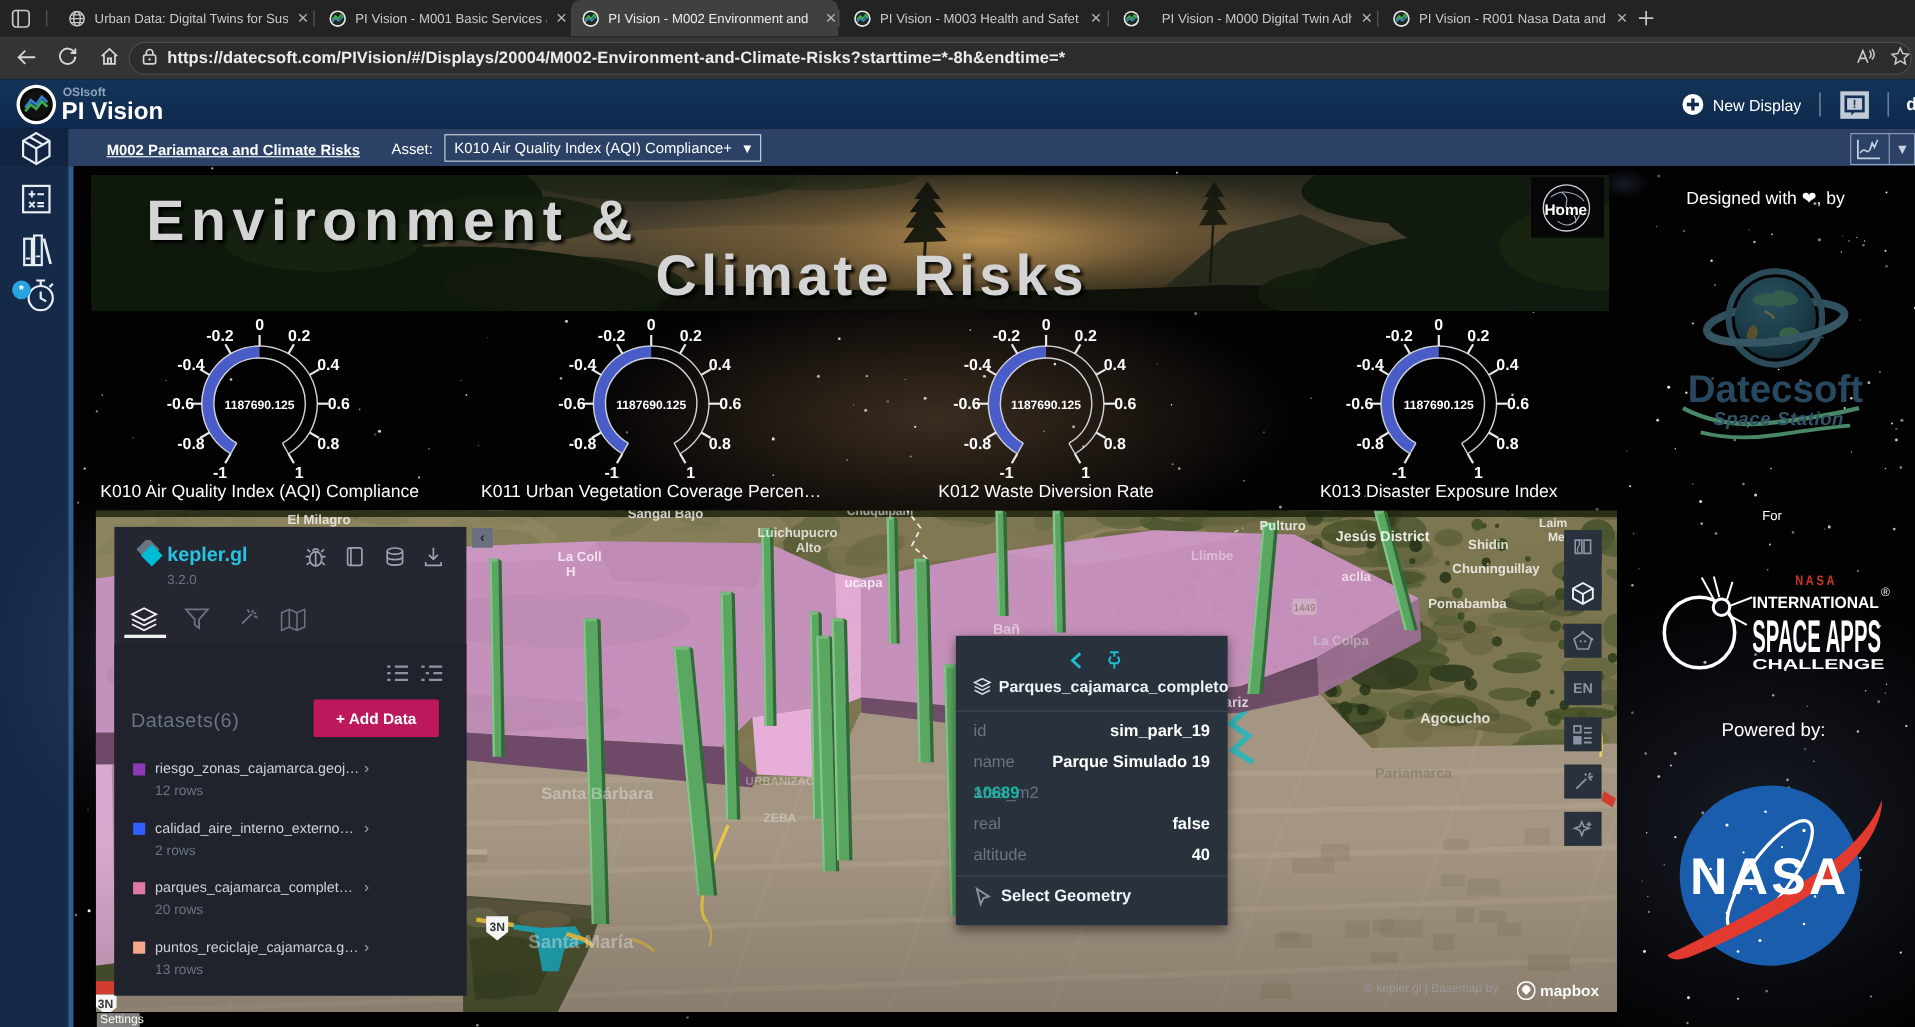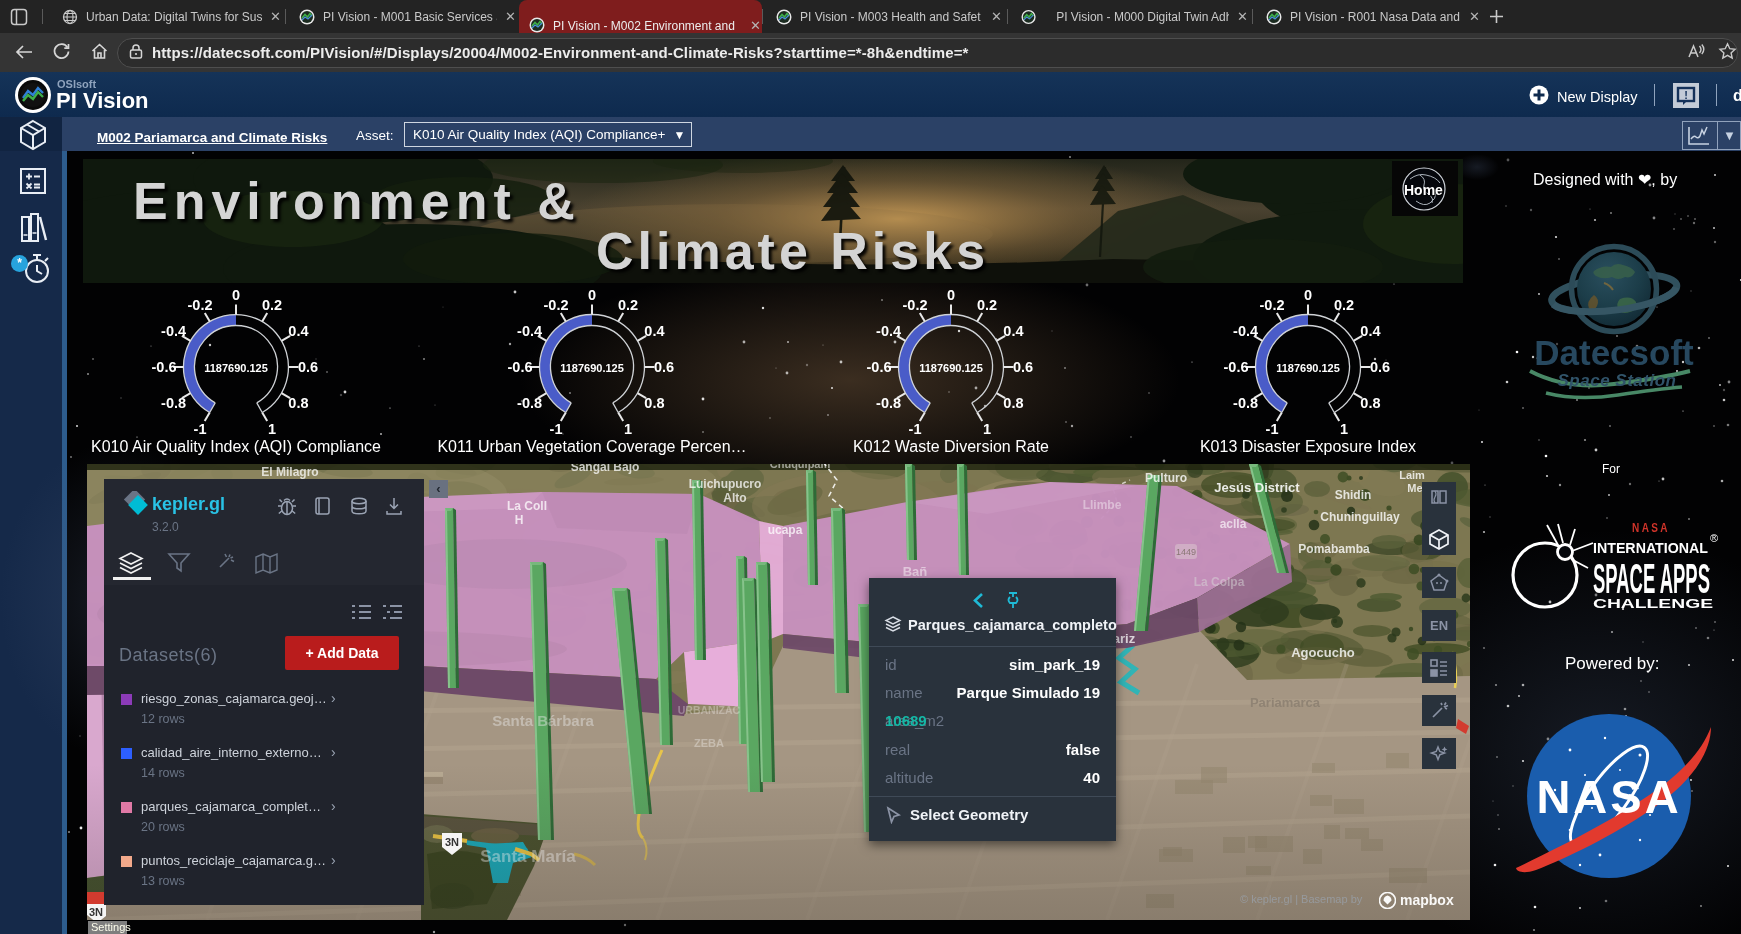--- a/index.html
+++ b/index.html
@@ -3,21 +3,21 @@
 <meta charset="utf-8">
 <style>
   * { margin:0; padding:0; box-sizing:border-box; }
   html,body { width:1741px; height:934px; overflow:hidden; background:#000;
     font-family:"Liberation Sans", sans-serif; }
   .abs { position:absolute; }
   #tabbar { position:absolute; left:0; top:0; width:1741px; height:33px; background:#232323; }
   .tab { position:absolute; top:0; height:33px; display:flex; align-items:center;
     color:#c9c9c9; font-size:12px; }
   .tab .title { white-space:nowrap; overflow:hidden; display:inline-block; }
-  .tab.active { background:#7f1d1d; border-radius:8px 8px 0 0; color:#ececec;align-items:flex-end; }
+  .tab.active { background:#404040; border-radius:8px 8px 0 0; color:#ececec; }
   .tclose { color:#b5b5b5; font-size:13px; margin-left:8px; }
   .tsep { position:absolute; top:9px; width:1px; height:15px; background:#5a5a5a; }
   #addrbar { position:absolute; left:0; top:33px; width:1741px; height:39px; background:#343434; }
   #pill { position:absolute; left:117px; top:4.5px; width:1621px; height:30px; background:#2c2c2c;
      border:1px solid #4e4e4e; border-radius:15px; display:flex; align-items:center; }
   #url { color:#ececec; font-size:15px; font-weight:600; margin-left:34px; letter-spacing:0.1px; }
   #toolbar { position:absolute; left:62px; top:117px; width:1679px; height:34px; background:#2b4166; }
   #sidebar { position:absolute; left:0; top:117px; width:62px; height:817px; background:#152949; }
   #sideaccent { position:absolute; left:62px; top:151px; width:5px; height:783px; background:#2d5c8d; }
   #content { position:absolute; left:67px; top:151px; width:1674px; height:783px; background:#020203; }
@@ -1435,29 +1435,29 @@
 </svg>
 <div class="abs" style="left:113px;top:577px;width:38px;height:3px;background:#f0f0f0"></div>
 <div class="abs" style="left:104px;top:585px;width:320px;height:320px;background:#20232c"></div>
 <svg class="abs" style="left:350px;top:602px" width="54" height="20" viewBox="0 0 54 20">
  <g stroke="#8b93a5" stroke-width="2" fill="none">
   <path d="M2 4 h3 M9 4 h12 M2 10 h3 M9 10 h12 M2 16 h3 M9 16 h12"></path>
   <path d="M33 4 h3 M40 4 h12 M37 10 h3 M44 10 h8 M33 16 h3 M40 16 h12"></path>
  </g>
 </svg>
 <div class="abs" style="left:119px;top:645px;color:#6a7485;font-size:18px;letter-spacing:0.5px">Datasets(6)</div>
-<div class="abs" style="left:285px;top:636px;width:114px;height:34px;background:#b91c1c;border-radius:2px;color:#fff;font-size:14px;font-weight:bold;text-align:center;line-height:34px">+  Add Data</div>
+<div class="abs" style="left:285px;top:636px;width:114px;height:34px;background:#be185d;border-radius:2px;color:#fff;font-size:14px;font-weight:bold;text-align:center;line-height:34px">+  Add Data</div>
 <div class="abs" style="left:121px;top:694px;width:11px;height:11px;background:#8c3bb8"></div>
 <div class="abs" style="left:141px;top:691px;color:#cdd2da;font-size:13px">riesgo_zonas_cajamarca.geoj…</div>
 <div class="abs" style="left:331px;top:690px;color:#9ba4b4;font-size:14px">›</div>
 <div class="abs" style="left:141px;top:712px;color:#6a7485;font-size:12.5px">12 rows</div>
 <div class="abs" style="left:121px;top:748px;width:11px;height:11px;background:#2d5fff"></div>
 <div class="abs" style="left:141px;top:745px;color:#cdd2da;font-size:13px">calidad_aire_interno_externo…</div>
 <div class="abs" style="left:331px;top:744px;color:#9ba4b4;font-size:14px">›</div>
-<div class="abs" style="left:141px;top:766px;color:#6a7485;font-size:12.5px">14 rows</div>
+<div class="abs" style="left:141px;top:766px;color:#6a7485;font-size:12.5px">2 rows</div>
 <div class="abs" style="left:121px;top:802px;width:11px;height:11px;background:#e079a6"></div>
 <div class="abs" style="left:141px;top:799px;color:#cdd2da;font-size:13px">parques_cajamarca_complet…</div>
 <div class="abs" style="left:331px;top:798px;color:#9ba4b4;font-size:14px">›</div>
 <div class="abs" style="left:141px;top:820px;color:#6a7485;font-size:12.5px">20 rows</div>
 <div class="abs" style="left:121px;top:856px;width:11px;height:11px;background:#f2a98b"></div>
 <div class="abs" style="left:141px;top:853px;color:#cdd2da;font-size:13px">puntos_reciclaje_cajamarca.g…</div>
 <div class="abs" style="left:331px;top:852px;color:#9ba4b4;font-size:14px">›</div>
 <div class="abs" style="left:141px;top:874px;color:#6a7485;font-size:12.5px">13 rows</div>
 <div class="abs" style="left:429px;top:480px;width:19px;height:18px;background:#697180;color:#21262e;font-size:13px;font-weight:bold;text-align:center;line-height:17px">‹</div>
 <div class="abs" style="left:869px;top:578px;width:247px;height:263px;background:#29323c;box-shadow:0 4px 10px rgba(0,0,0,0.5)"></div>

